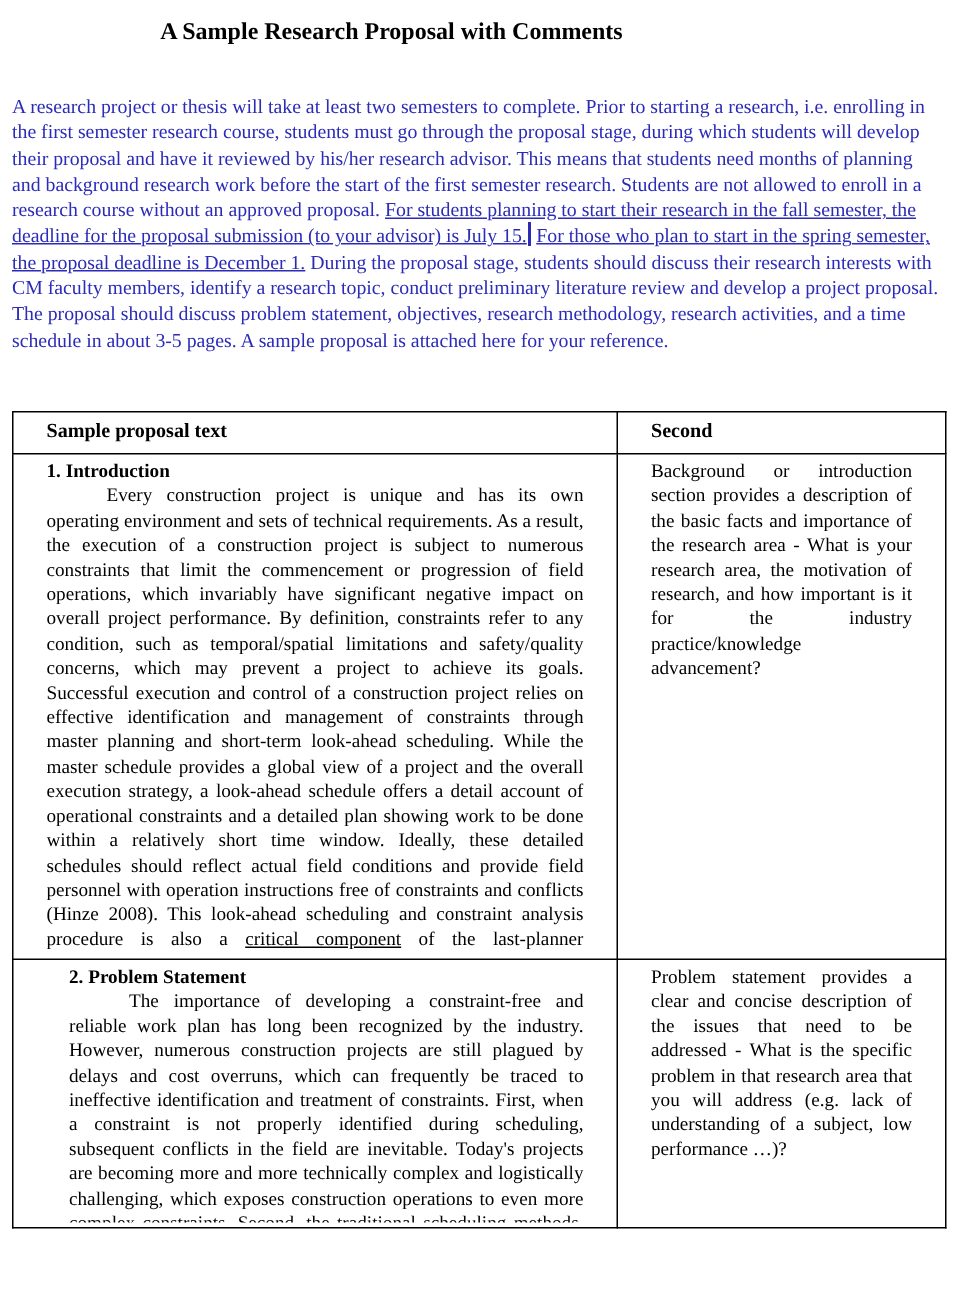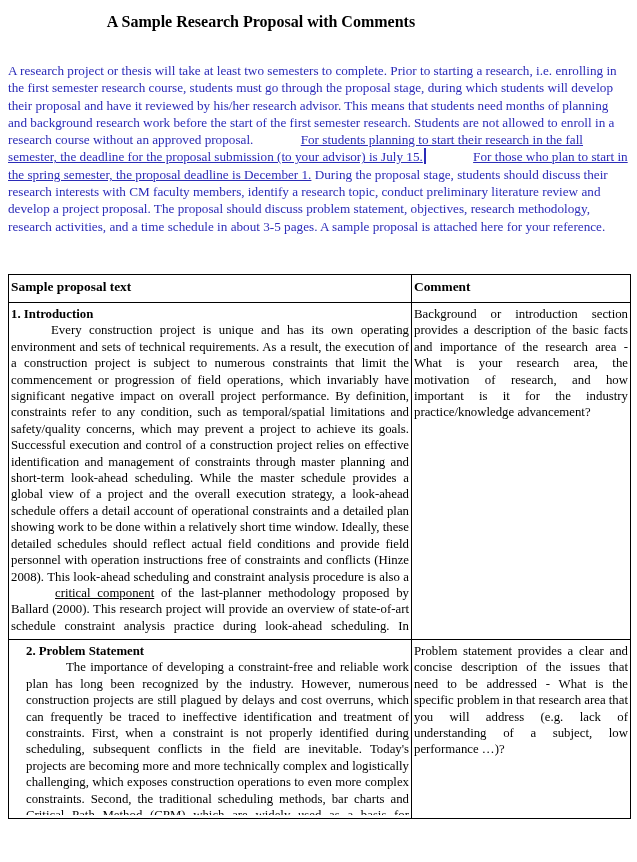--- a/index.html
+++ b/index.html
@@ -10,35 +10,35 @@
   }
   .page-title {
     position:absolute; top:12px; left:0; width:522px;
     text-align:center; font-weight:bold; font-size:16px; line-height:19px;
   }
   .intro {
     position:absolute; top:62px; left:8px; width:622px; height:212px;
     overflow:hidden; font-size:13.2px; line-height:17.3px;
     color:var(--intro-color, #2b2bb8); text-align:left;
   }
-  .u { text-decoration:underline;margin-left:44px; }
+  .u { text-decoration:underline; }
   .caret {
     display:inline-block; width:2px; height:16px;
     background:var(--intro-color, #2b2bb8);
     vertical-align:text-bottom; margin-left:1px;
   }
   table.proposal {
     position:absolute; top:274px; left:8px; width:622px;
     border-collapse:collapse; table-layout:fixed;
   }
   .proposal col.c-left  { width:403px; }
   .proposal col.c-right { width:219px; }
   .proposal th, .proposal td {
     border:1.5px solid #000; vertical-align:top;
-    padding:3px 2px; font-size:12.8px; line-height:16.4px; text-align:left;
+    padding:3px 22px; font-size:12.8px; line-height:16.4px; text-align:left;
   }
   .proposal th { font-weight:bold; font-size:13.4px; height:24px; vertical-align:middle; padding-top:0; }
   tr.title-row td { height:24px; }
   .clip-sec1 { height:330px; overflow:hidden; }
   .clip-sec2 { height:172px; overflow:hidden;margin-left:15px; }
   .sec-heading { font-weight:bold; }
   .sec-para { margin:0; text-align:justify; text-indent:40px; }
   .comment-cell div { text-align:justify; }
 </style>
 </head>
@@ -51,21 +51,21 @@
 </div>
 
 <table class="proposal">
   <colgroup>
       <col class="c-left">
       <col class="c-right">
     </colgroup>
   <tbody>
       <tr>
     <th>Sample proposal text</th>
-    <th>Comment</th>
+    <th>Second</th>
   </tr>
   <tr>
     <td>
       <div class="clip-sec1">
         <div class="sec-heading">1. Introduction</div>
         <p class="sec-para"><span>Every construction project is unique and has its own operating environment and sets of technical requirements. As a result, the execution of a construction project is subject to numerous constraints that limit the commencement or progression of field operations, which invariably have significant negative impact on overall project performance. By definition, constraints refer to any condition, such as temporal/spatial limitations and safety/quality concerns, which may prevent a project to achieve its goals. Successful execution and control of a construction project relies on effective identification and management of constraints through master planning and short-term look-ahead scheduling.  While the master schedule provides a global view of a project and the overall execution strategy, a look-ahead schedule offers a detail account of operational constraints and a detailed plan showing work to be done within a relatively short time window. Ideally, these detailed schedules should reflect actual field conditions and provide field personnel with operation instructions free of constraints and conflicts (Hinze 2008). This look-ahead scheduling and constraint analysis procedure is also a </span><span class="u">critical component</span><span> of the last-planner methodology proposed by Ballard (2000). This research project will provide an overview of state-of-art schedule constraint analysis practice during look-ahead scheduling. In addition, it will propose a conceptual framework for managing constraints.</span></p>
       </div>
     </td>
     <td class="comment-cell">
           <div>Background or introduction section provides a description of the basic facts and importance of the research area - What is your research area, the motivation of research, and how important is it for the industry practice/knowledge advancement?</div>

